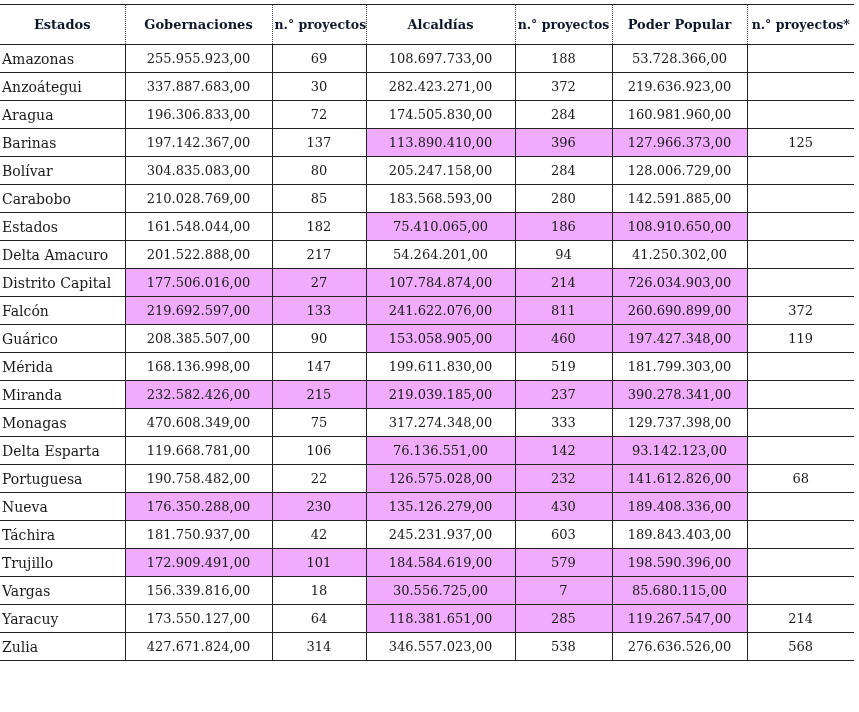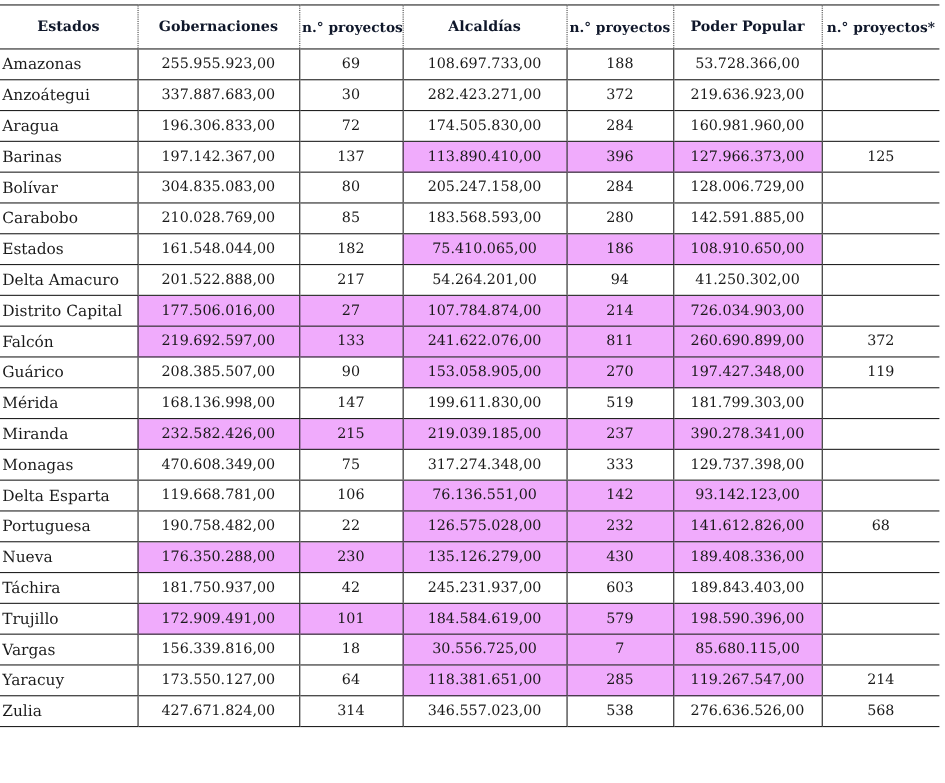--- a/index.html
+++ b/index.html
@@ -133,21 +133,21 @@
         <td class="shade">241.622.076,00</td>
         <td class="shade">811</td>
         <td class="shade">260.690.899,00</td>
         <td>372</td>
       </tr>
       <tr>
         <td>Guárico</td>
         <td>208.385.507,00</td>
         <td>90</td>
         <td class="shade">153.058.905,00</td>
-        <td class="shade">270</td>
+        <td class="shade">460</td>
         <td class="shade">197.427.348,00</td>
         <td>119</td>
       </tr>
       <tr>
         <td>Mérida</td>
         <td>168.136.998,00</td>
         <td>147</td>
         <td>199.611.830,00</td>
         <td>519</td>
         <td>181.799.303,00</td>

